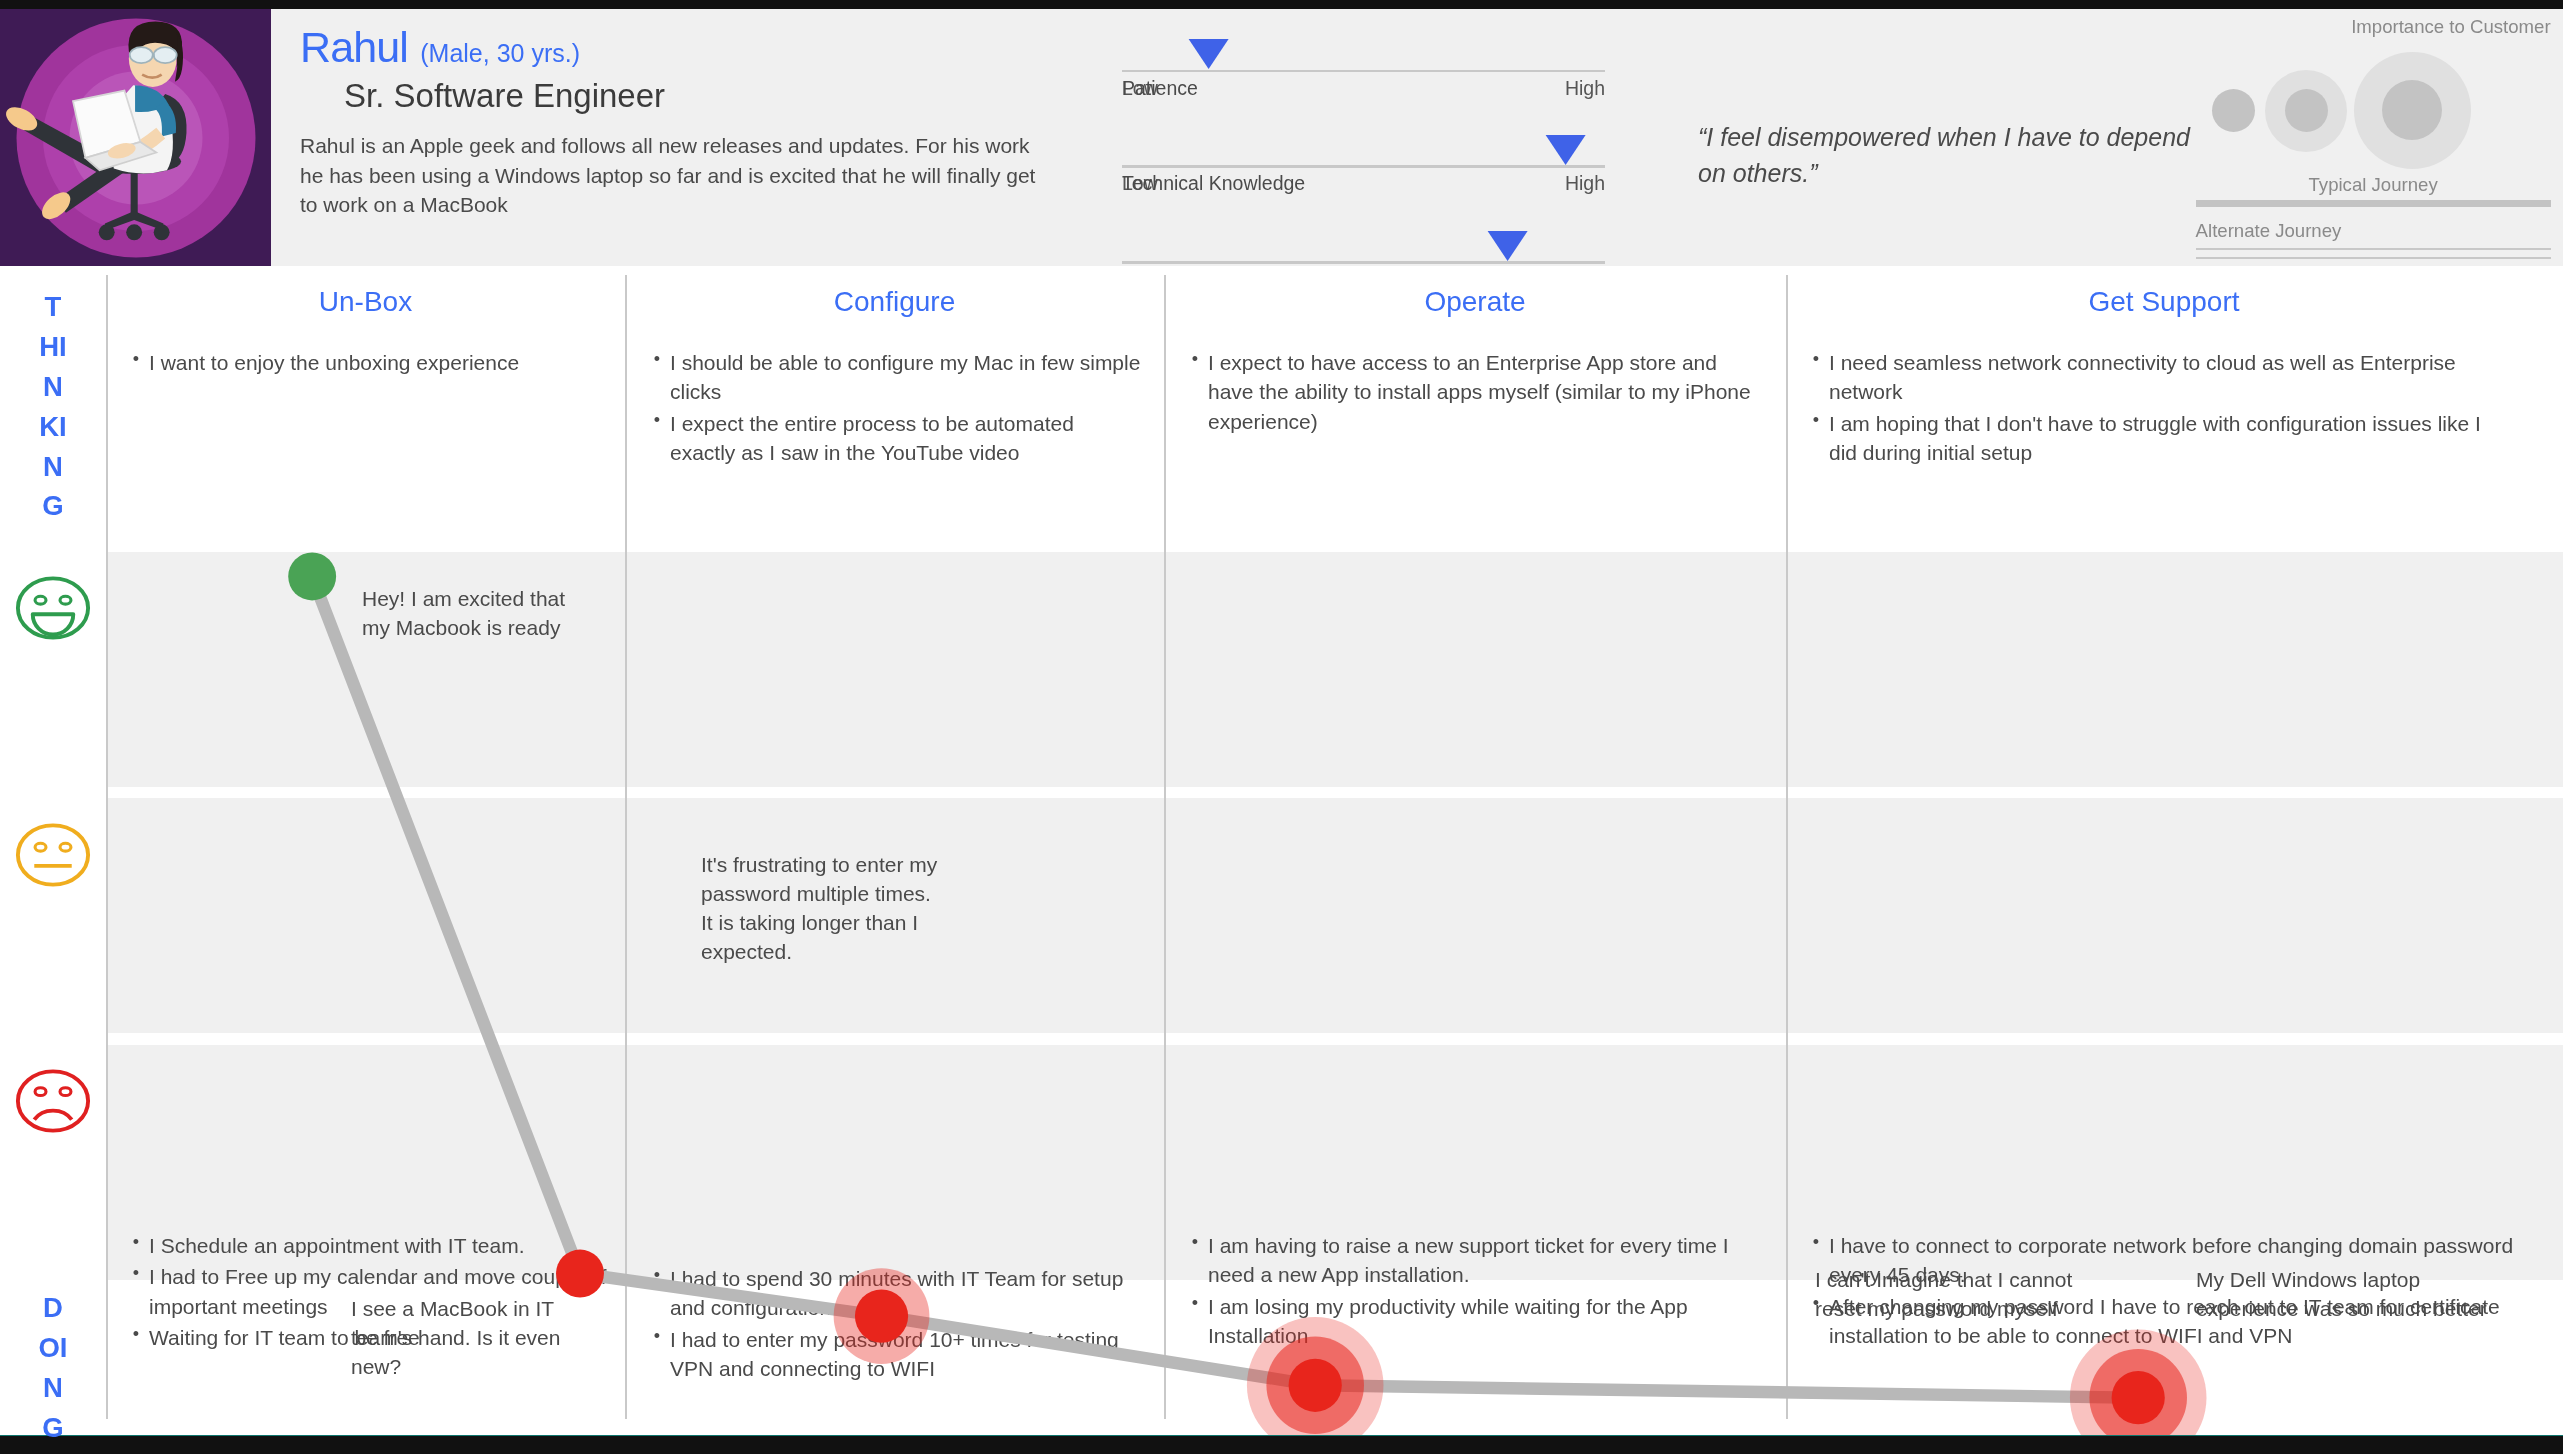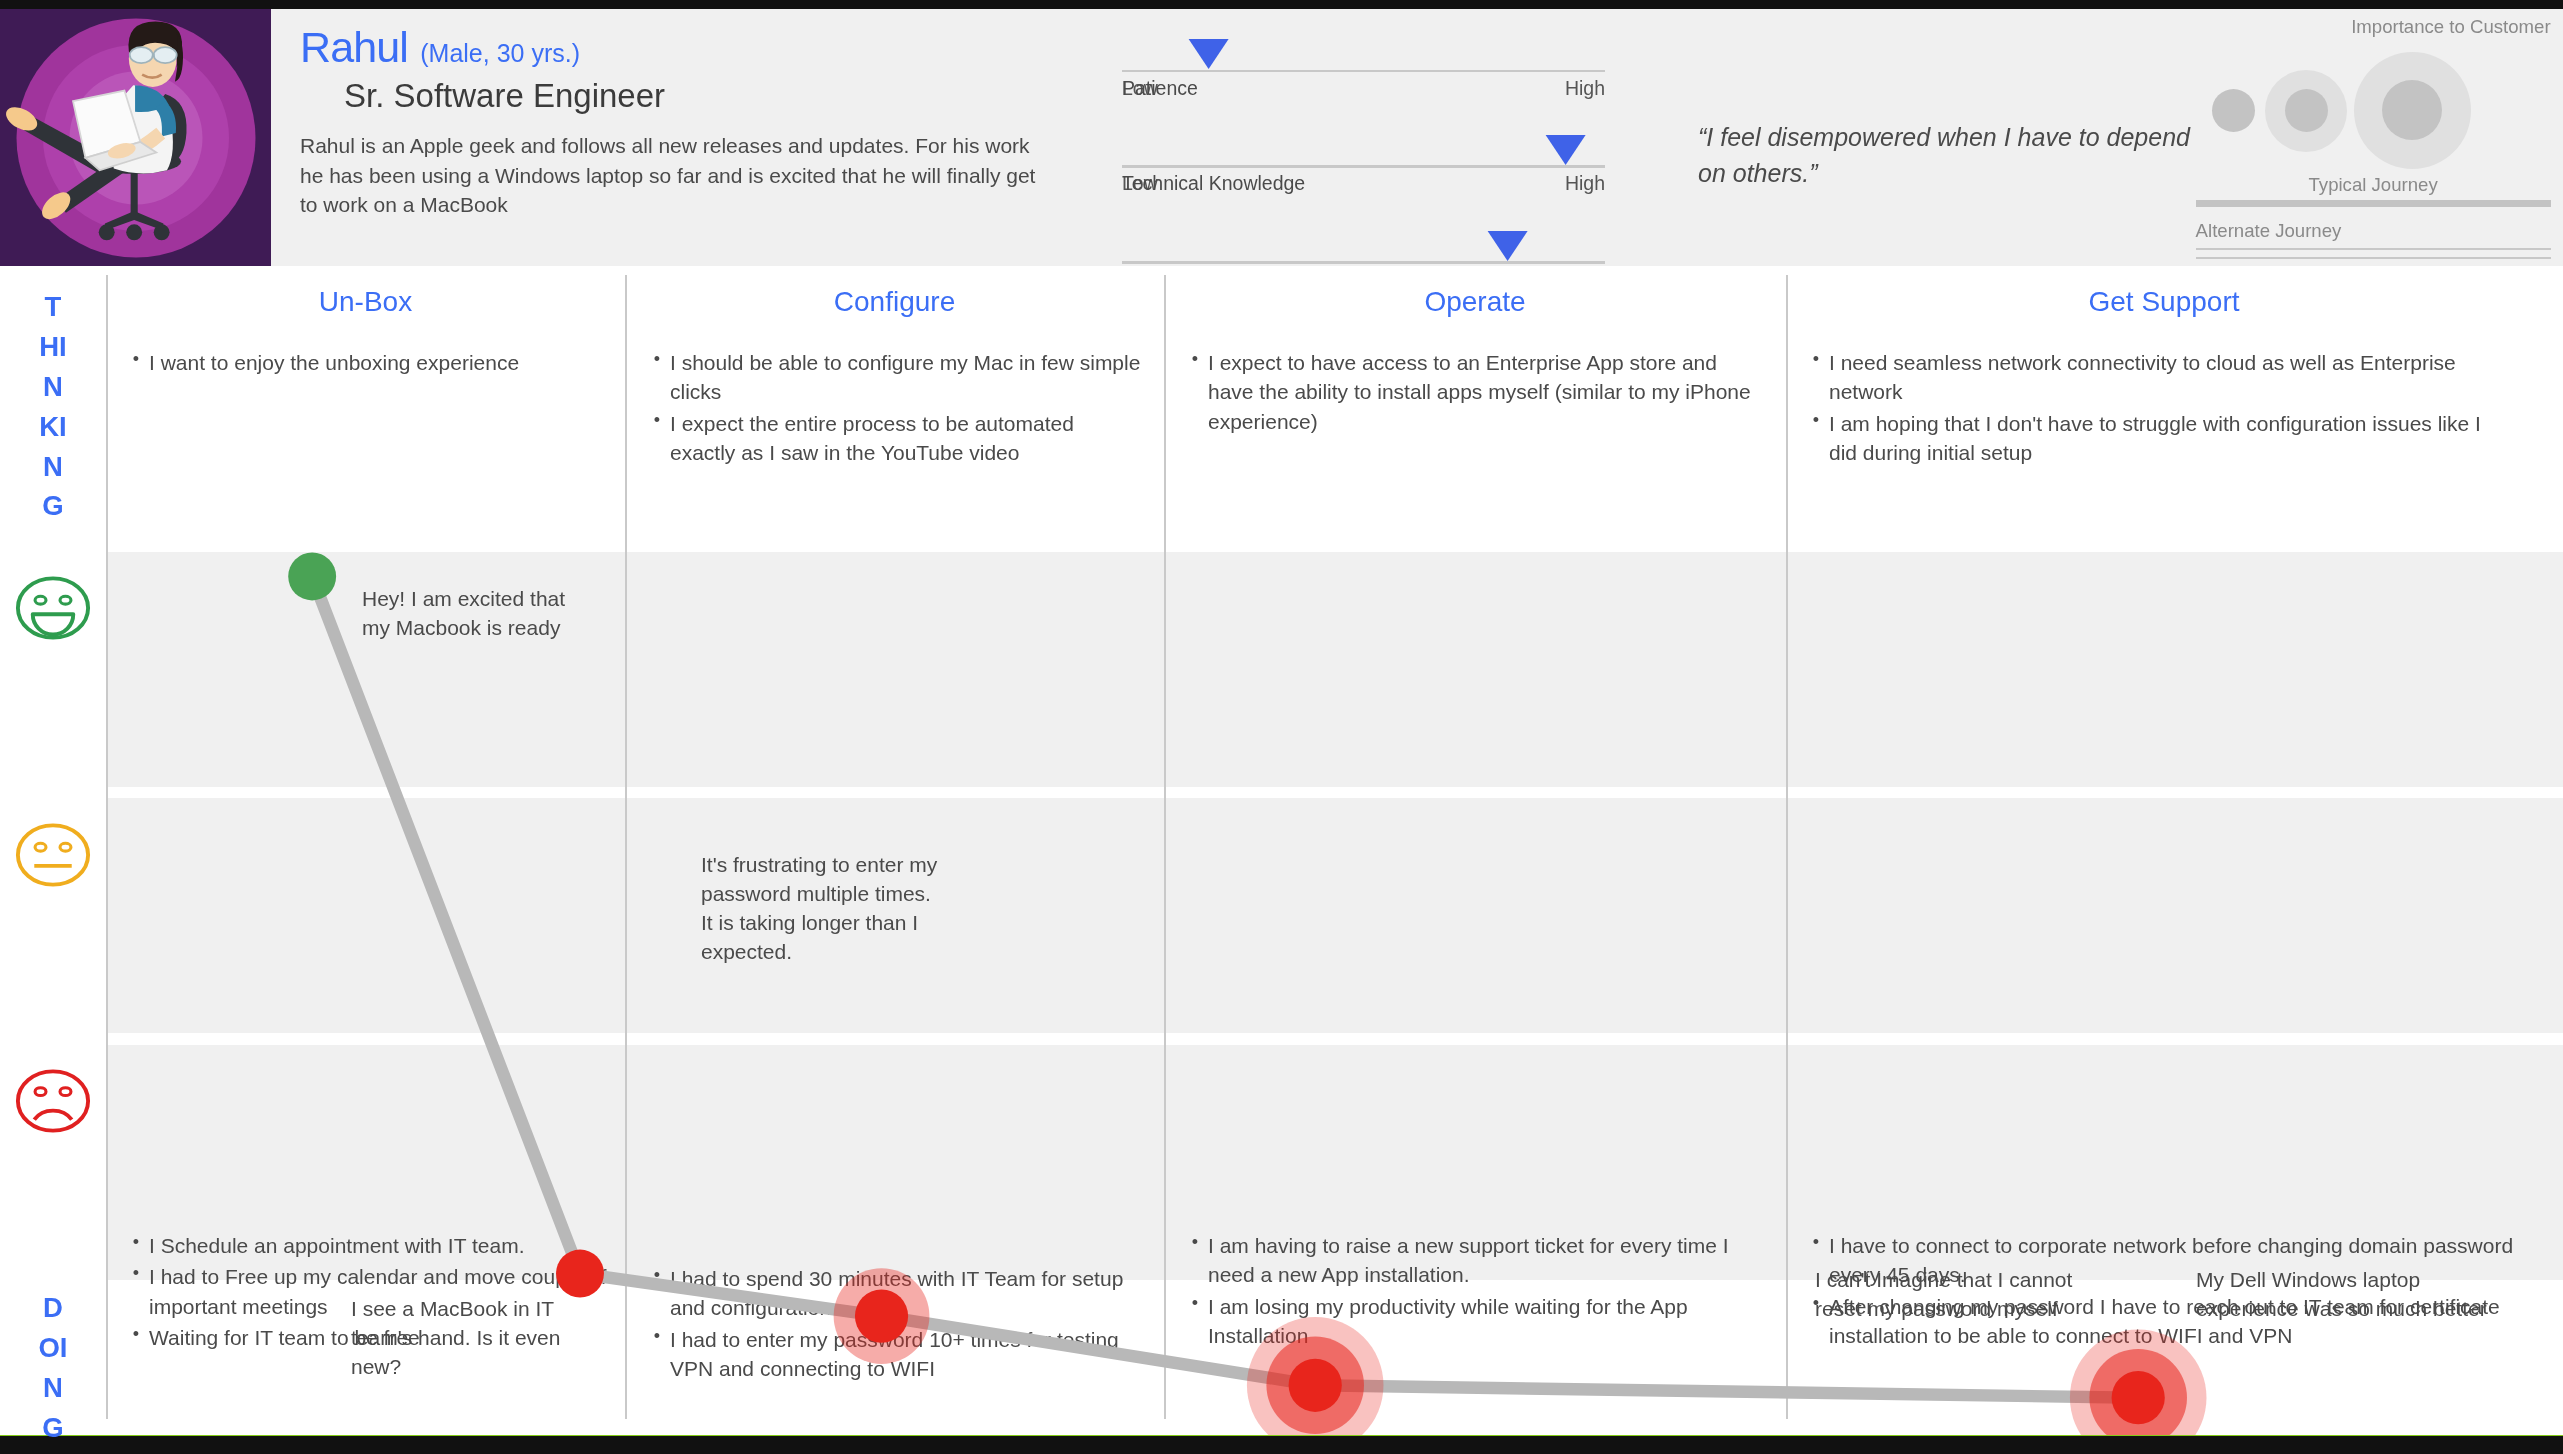--- a/index.html
+++ b/index.html
@@ -1,17 +1,17 @@
 <!DOCTYPE html>
 <html style="font-size:14px"><head>
 <meta charset="utf-8">
 <style>
   html,body{margin:0;padding:0;background:#111;}
   body{font-family:"Liberation Sans",sans-serif;}
-  #page{position:relative;width:2563px;height:1455px;background:#84cc16;overflow:hidden;}
+  #page{position:relative;width:2563px;height:1455px;background:#0f766e;overflow:hidden;}
 
   
   .bar{position:absolute;left:0;width:2563px;background:#111111;}
   .bar.top{top:0;height:9px;}
   .bar.bot{bottom:0;height:19.5px;}
 
   
   #header{position:absolute;left:0;top:9px;width:2563px;height:257px;background:#f0f0f0;}
 
   #avatar{position:absolute;left:0;top:0;width:271px;height:257px;background:#3f1b55;overflow:hidden;}

